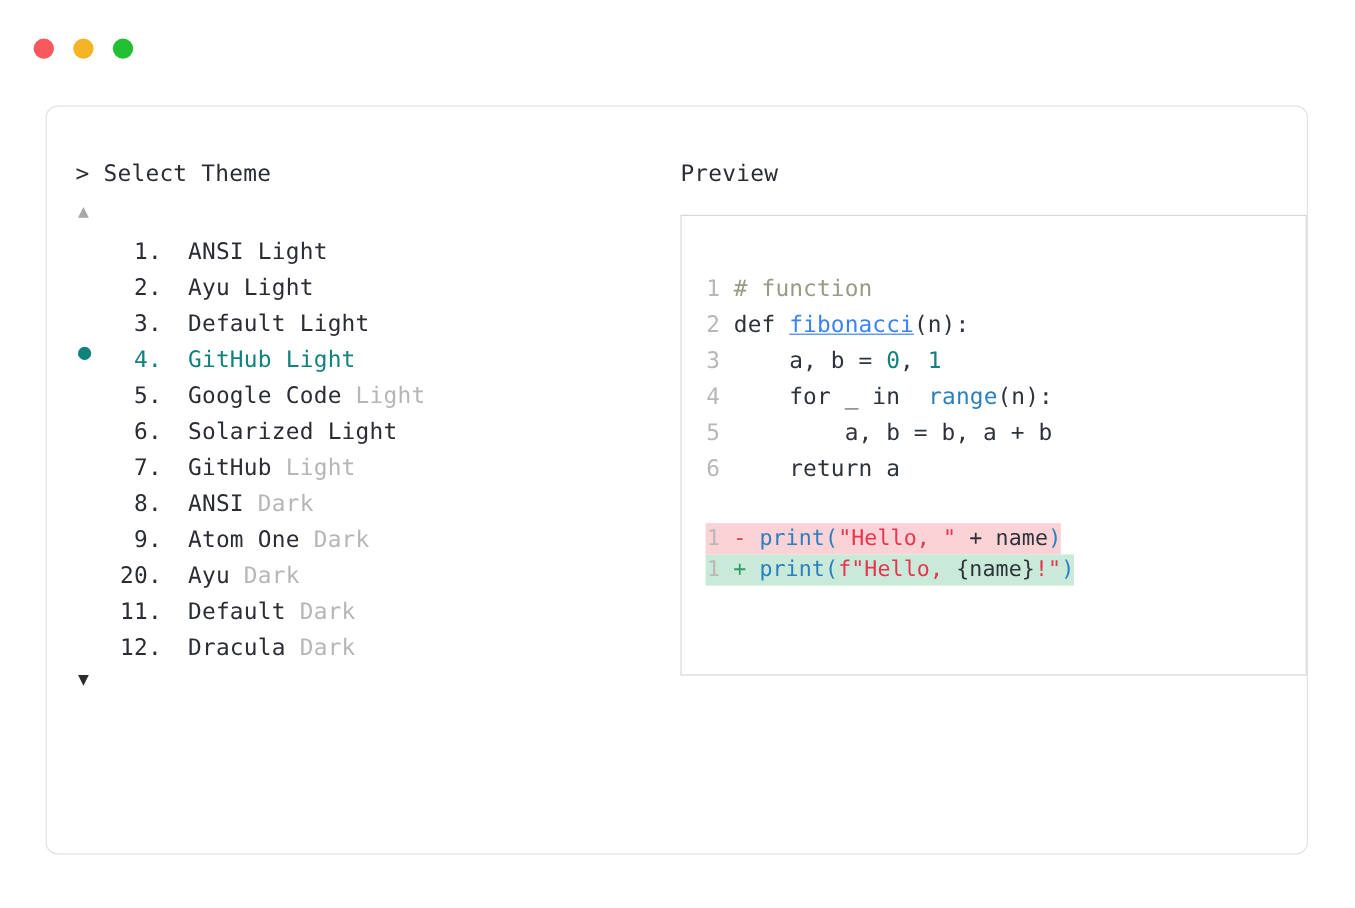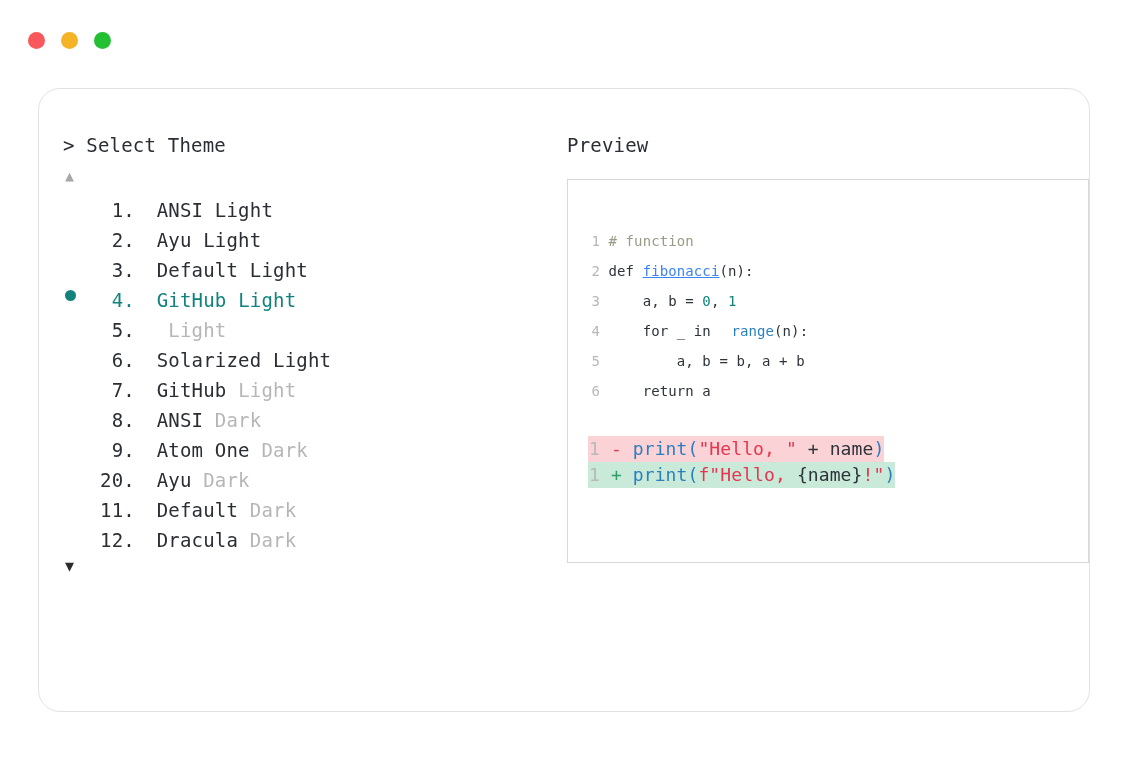--- a/index.html
+++ b/index.html
@@ -34,21 +34,21 @@
 
   
   .card {
     position: absolute;
     left: 38px;
     top: 88px;
     width: 1052px;
     height: 624px;
     box-sizing: border-box;
     border: 1px solid #e2e2e2;
-    border-radius: 22px;
+    border-radius: 10px;
     background: #ffffff;
   }
 
   .card-inner {
     position: relative;
     width: 100%;
     height: 100%;
   }
 
   
@@ -152,21 +152,21 @@
     margin-top: 22px;
     box-sizing: border-box;
     width: 522px;
     height: 384px;
     border: 1px solid #d8d8d8;
     background: #ffffff;
     padding: 46px 0 0 20px;
   }
 
   .code {
-    font-size: 14px;
+    font-size: 19px;
     line-height: 30px;
     white-space: pre;
     letter-spacing: 0.1px;
   }
   .ln {
     color: #b8b8b8;
     display: inline-block;
     width: 12px;
     text-align: right;
   }
@@ -209,21 +209,21 @@
     <div class="left-pane">
       <div class="prompt-line">&gt; Select Theme</div>
 
       <div class="scroll-arrow up">▲</div>
 
       <div class="theme-list">
           <div class="theme-row"><span class="bullet-cell"></span><span class="idx">1.</span><span class="dotsep"> </span><span class="tname">ANSI</span><span> </span><span class="tname">Light</span></div>
           <div class="theme-row"><span class="bullet-cell"></span><span class="idx">2.</span><span class="dotsep"> </span><span class="tname">Ayu</span><span> </span><span class="tname">Light</span></div>
           <div class="theme-row"><span class="bullet-cell"></span><span class="idx">3.</span><span class="dotsep"> </span><span class="tname">Default</span><span> </span><span class="tname">Light</span></div>
           <div class="theme-row selected"><span class="bullet-cell"><span class="bullet"></span></span><span class="idx">4.</span><span class="dotsep"> </span><span class="tname">GitHub</span><span> </span><span class="tname">Light</span></div>
-          <div class="theme-row"><span class="bullet-cell"></span><span class="idx">5.</span><span class="dotsep"> </span><span> </span><span class="tvar-dim">Light</span></div>
+          <div class="theme-row"><span class="bullet-cell"></span><span class="idx">5.</span><span class="dotsep"> </span><span class="tname">Google Code</span><span> </span><span class="tvar-dim">Light</span></div>
           <div class="theme-row"><span class="bullet-cell"></span><span class="idx">6.</span><span class="dotsep"> </span><span class="tname">Solarized</span><span> </span><span class="tname">Light</span></div>
           <div class="theme-row"><span class="bullet-cell"></span><span class="idx">7.</span><span class="dotsep"> </span><span class="tname">GitHub</span><span> </span><span class="tvar-dim">Light</span></div>
           <div class="theme-row"><span class="bullet-cell"></span><span class="idx">8.</span><span class="dotsep"> </span><span class="tname">ANSI</span><span> </span><span class="tvar-dim">Dark</span></div>
           <div class="theme-row"><span class="bullet-cell"></span><span class="idx">9.</span><span class="dotsep"> </span><span class="tname">Atom One</span><span> </span><span class="tvar-dim">Dark</span></div>
           <div class="theme-row"><span class="bullet-cell"></span><span class="idx">20.</span><span class="dotsep"> </span><span class="tname">Ayu</span><span> </span><span class="tvar-dim">Dark</span></div>
           <div class="theme-row"><span class="bullet-cell"></span><span class="idx">11.</span><span class="dotsep"> </span><span class="tname">Default</span><span> </span><span class="tvar-dim">Dark</span></div>
           <div class="theme-row"><span class="bullet-cell"></span><span class="idx">12.</span><span class="dotsep"> </span><span class="tname">Dracula</span><span> </span><span class="tvar-dim">Dark</span></div>
         </div>
 
       <div class="scroll-arrow down">▼</div>

